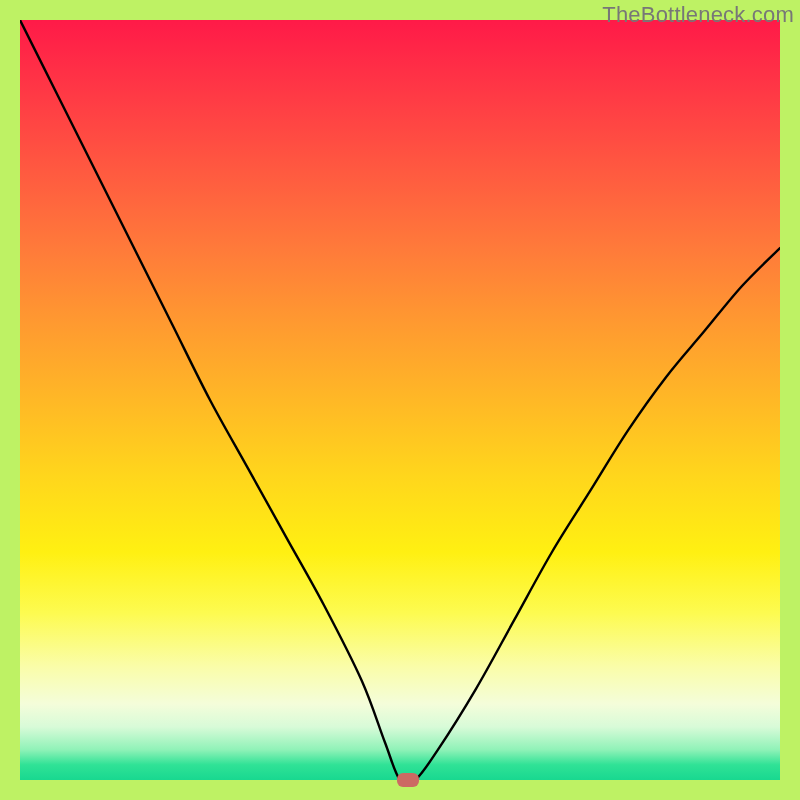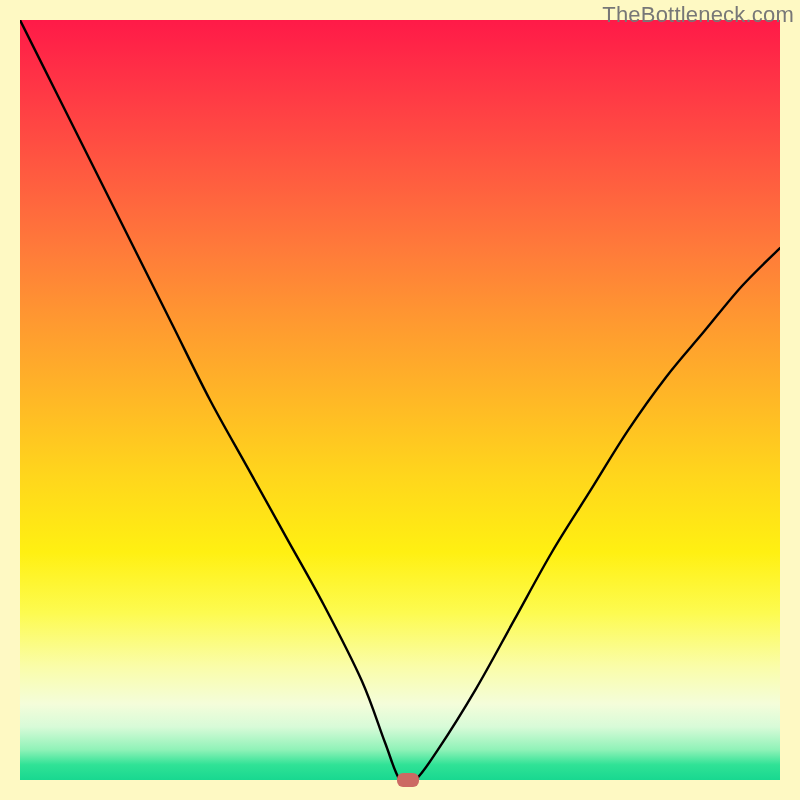--- a/index.html
+++ b/index.html
@@ -8,21 +8,21 @@
     width: 800px;
     height: 800px;
     background: #000;
     font-family: Arial, Helvetica, sans-serif;
     overflow: hidden;
   }
   .canvas {
     position: relative;
     width: 800px;
     height: 800px;
-    background: #fef9c3;
+    background: #bef264;
   }
   .plot-area {
     position: absolute;
     left: 20px;
     top: 20px;
     width: 760px;
     height: 760px;
     background: linear-gradient(
       to bottom,
       #ff1a48 0%,

